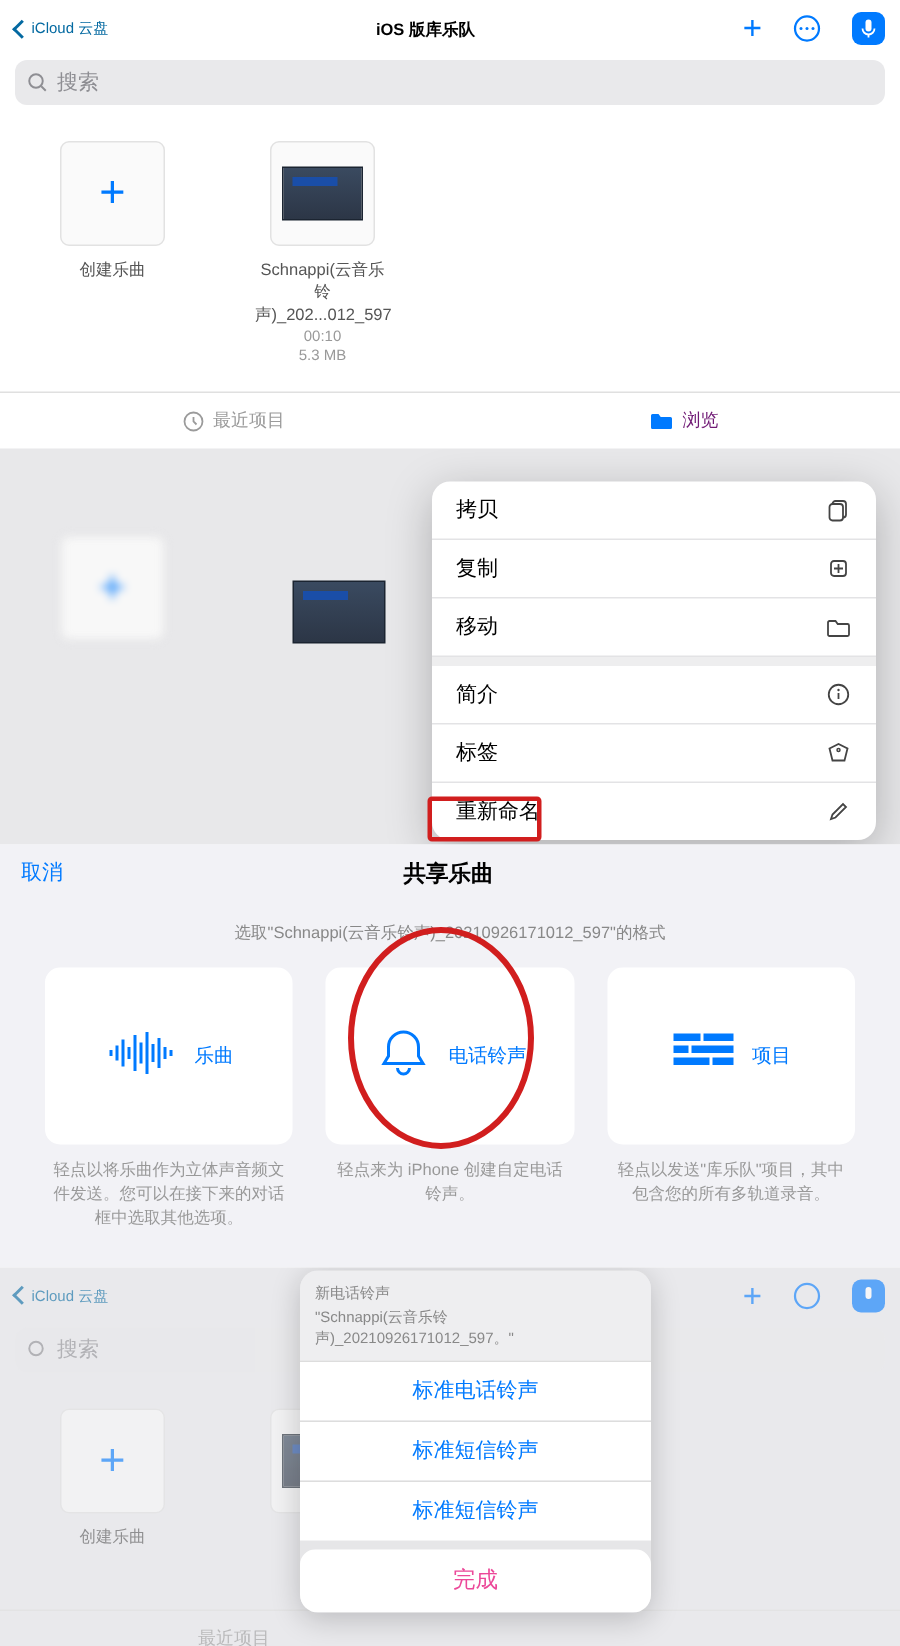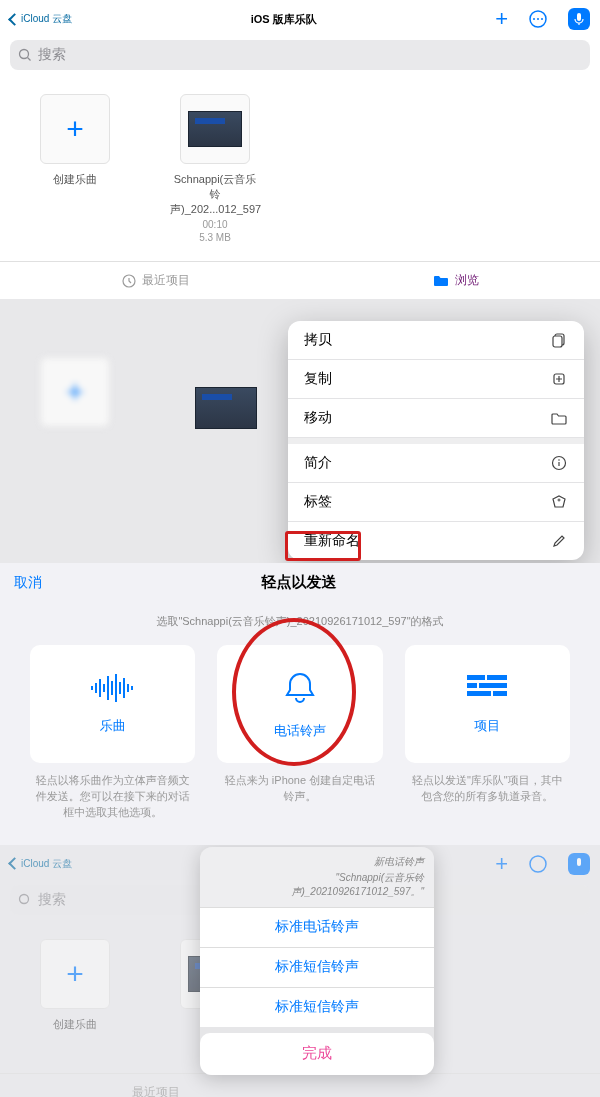--- a/index.html
+++ b/index.html
@@ -33,38 +33,38 @@
 .menu-row { display:flex; align-items:center; justify-content:space-between; padding:10px 16px; font-size:14px; border-bottom:0.5px solid #e3e3e5; }
 .menu-row:last-child { border-bottom:none; }
 .menu-row.danger { color:#ff3b30; }
 .menu-gap { height:6px; background:#eeeeef; }
 .menu-icon { width:18px; height:18px; display:flex; align-items:center; justify-content:center; color:#444; }
 .menu-row.danger .menu-icon { color:#ff3b30; }
 .p2-annot { position:absolute; left:285px; top:232px; width:76px; height:30px; border:3px solid #d11e1e; border-radius:3px; pointer-events:none; }
 
 
 .p3 { background:#f2f2f6; }
-.p3-head { display:flex; align-items:center; padding:10px 14px; }
+.p3-head { display:flex; align-items:flex-start; padding:10px 14px; }
 .p3-cancel { color:#007aff; font-size:14px; }
 .p3-title { flex:1; text-align:center; font-weight:600; font-size:15px; }
 .p3-sub { text-align:center; font-size:11px; color:#888; margin:12px 0 16px; }
 .p3-cards { display:flex; gap:22px; padding:0 30px 24px; }
 .card { flex:1; text-align:center; }
-.card-tile { background:#fff; border-radius:10px; height:118px; display:flex; flex-direction:column; align-items:center; justify-content:center; gap:10px; margin-bottom:10px; }
+.card-tile { background:#fff; border-radius:10px; height:118px; display:flex; flex-direction:row; align-items:center; justify-content:center; gap:10px; margin-bottom:10px; }
 .card-icon { color:#007aff; }
 .card-label { font-size:13px; color:#007aff; }
 .card-desc { font-size:11px; color:#999; line-height:1.45; padding:0 2px; }
 .p3-annot { position:absolute; border:4px solid #d11e1e; border-radius:50%; width:124px; height:148px; pointer-events:none; }
 .p3-wrap { position:relative; }
 
 
 .p4 { position:relative; height:266px; background:#e9e9ec; overflow:hidden; }
 .p4-bg { position:absolute; inset:0; filter:blur(0.5px); opacity:0.85; }
 .p4-sheet { position:absolute; left:200px; top:2px; width:234px; background:#e6e6e8; border-radius:12px; overflow:hidden; box-shadow:0 4px 20px rgba(0,0,0,0.2); }
-.sheet-top { background:#eeeef0; padding:8px 10px; text-align:right;font-style:italic; }
+.sheet-top { background:#eeeef0; padding:8px 10px; text-align:left; }
 .sheet-top .t1 { font-size:10px; color:#888; }
 .sheet-top .t2 { font-size:10px; color:#888; margin-top:2px; }
 .sheet-btn { background:#fff; height:40px; display:flex; align-items:center; justify-content:center; font-size:14px; color:#007aff; border-top:0.5px solid #ddd; }
 .sheet-done { margin-top:6px; background:#fff; height:42px; border-radius:10px 10px 0 0; display:flex; align-items:center; justify-content:center; font-size:15px; color:#ec4899; font-weight:500; }
 .p4 .p1-nav, .p4 .p1-search, .p4 .p1-files, .p4 .p1-bottom { opacity:0.7; }
 
 
 .chev { width:9px; height:9px; border-left:2px solid currentColor; border-bottom:2px solid currentColor; transform:rotate(45deg); }
 .svg { display:block; }
 </style>
@@ -204,21 +204,21 @@
         </span>
     </div>
 
   </div>
   <div class="p2-annot"></div>
 </div>
 
 <div class="p3 p3-wrap">
   <div class="p3-head">
     <div class="p3-cancel">取消</div>
-    <div class="p3-title">轻点以发送</div>
+    <div class="p3-title">共享乐曲</div>
     <div style="width:30px;"></div>
   </div>
   <div class="p3-sub">选取"Schnappi(云音乐铃声)_20210926171012_597"的格式</div>
   <div class="p3-cards">
     <div class="card">
       <div class="card-tile">
         <span class="card-icon">
           <svg width="50" height="30" viewBox="0 0 50 30">
               <g stroke="#007aff" stroke-width="2">
                 <line x1="4" y1="13" x2="4" y2="17"></line>

